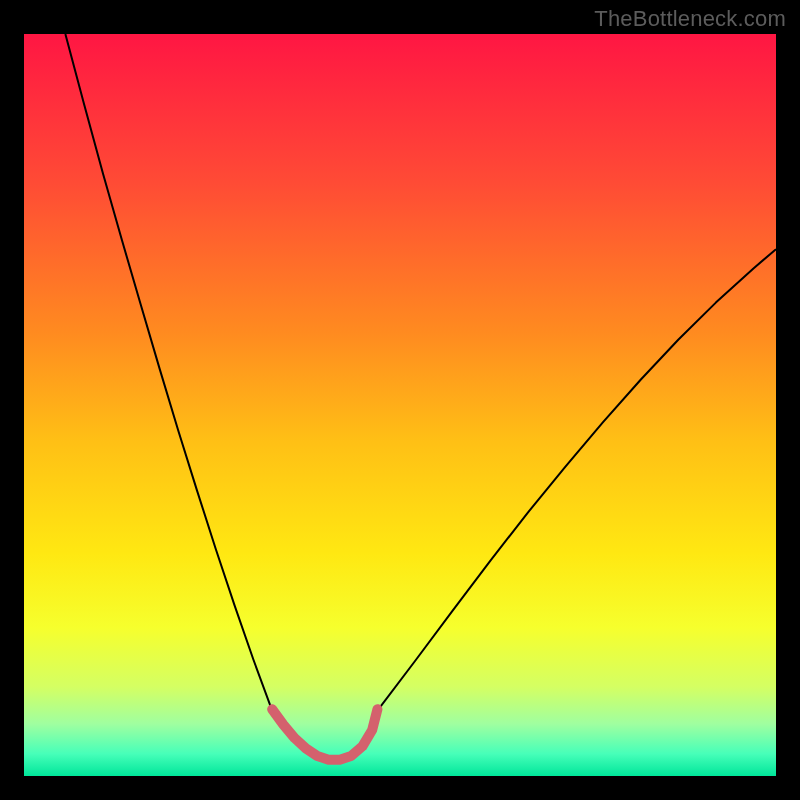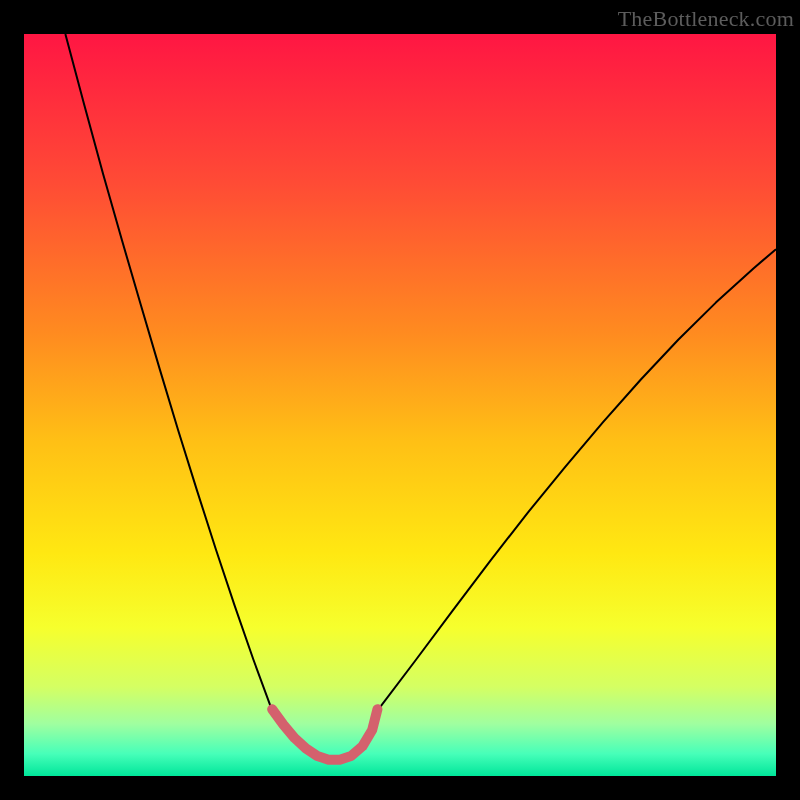--- a/index.html
+++ b/index.html
@@ -6,22 +6,22 @@
   html, body { width: 800px; height: 800px; overflow: hidden; background: #000; }
   .frame {
     position: relative;
     width: 800px;
     height: 800px;
     background: #000;
   }
   .watermark {
     position: absolute;
     top: 6px;
-    right: 6px;
-    font-family: Liberation Serif, serif;
+    right: 14px;
+    font-family: Liberation Sans, sans-serif;
     font-size: 22px;
     color: #5c5c5c;
     letter-spacing: 0.2px;
     z-index: 10;
     user-select: none;
   }
   .plot {
     position: absolute;
     left: 24px;
     top: 34px;

